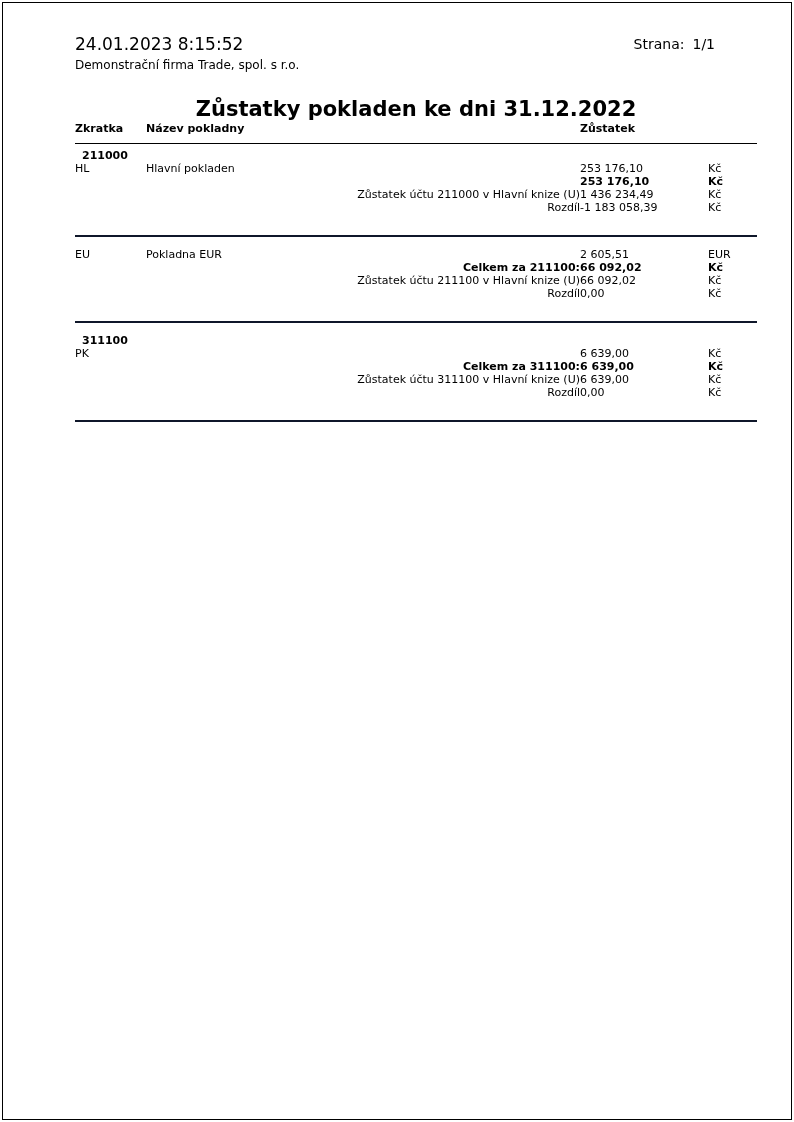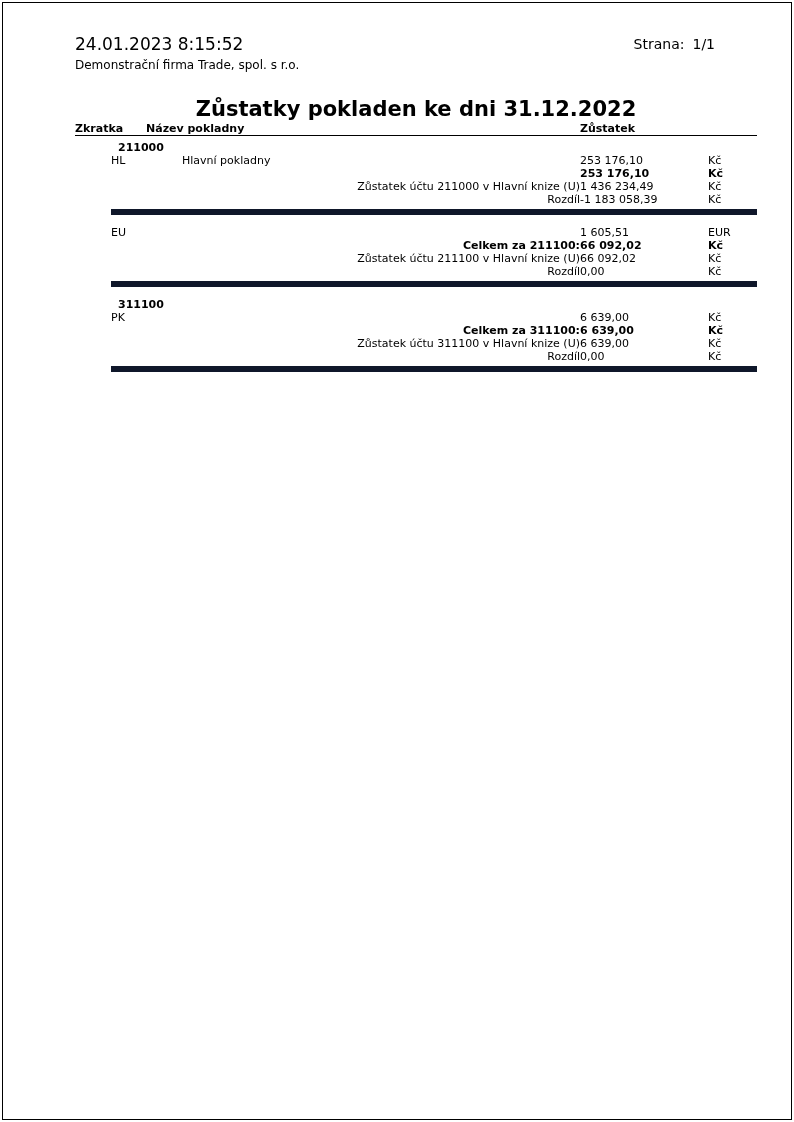--- a/index.html
+++ b/index.html
@@ -68,27 +68,26 @@
     line-height: 13px;
   }
   .row {
     display: grid;
     grid-template-columns: 71px 1fr 123px 54px;
     align-items: baseline;
   }
   .thead {
     font-weight: bold;
     border-bottom: 1px solid #000000;
-    padding-bottom: 0;
+    padding-bottom: 8px;
   }
   .section {
     margin-top: 11px;
-    border-bottom: 6px solid #0f172a;
-    padding-bottom: 3px;
-    margin-left: 36px;
+    border-bottom: 2px solid #0f172a;
+    padding-bottom: 21px;
   }
   .thead + .section {
     margin-top: 5px;
   }
   .c-code { grid-column: 1; white-space: nowrap; }
   .c-name { grid-column: 2; white-space: nowrap; }
   .c-label { grid-column: 1 / 3; text-align: right; white-space: nowrap; }
   .c-amt { grid-column: 3; text-align: left; white-space: nowrap; }
   .c-cur { grid-column: 4; padding-left: 5px; white-space: nowrap; }
   .group-code {
@@ -119,21 +118,21 @@
     <span class="c-amt">Zůstatek</span>
     <span class="c-cur"></span>
   </div>
 
   <div class="section">
     <div class="row">
       <span class="group-code">211000</span>
     </div>
     <div class="row">
       <span class="c-code">HL</span>
-      <span class="c-name">Hlavní pokladny</span>
+      <span class="c-name">Hlavní pokladen</span>
       <span class="c-amt">253 176,10</span>
       <span class="c-cur">Kč</span>
     </div>
     <div class="row bold">
       <span class="c-amt">253 176,10</span>
       <span class="c-cur">Kč</span>
     </div>
     <div class="row">
       <span class="c-label">Zůstatek účtu 211000 v Hlavní knize (U)</span>
       <span class="c-amt">1 436 234,49</span>
@@ -142,21 +141,22 @@
     <div class="row">
       <span class="c-label">Rozdíl</span>
       <span class="c-amt">-1 183 058,39</span>
       <span class="c-cur">Kč</span>
     </div>
   </div>
 
   <div class="section">
     <div class="row">
       <span class="c-code">EU</span>
-      <span class="c-amt">1 605,51</span>
+      <span class="c-name">Pokladna EUR</span>
+      <span class="c-amt">2 605,51</span>
       <span class="c-cur">EUR</span>
     </div>
     <div class="row bold">
       <span class="c-label">Celkem za 211100:</span>
       <span class="c-amt">66 092,02</span>
       <span class="c-cur">Kč</span>
     </div>
     <div class="row">
       <span class="c-label">Zůstatek účtu 211100 v Hlavní knize (U)</span>
       <span class="c-amt">66 092,02</span>

